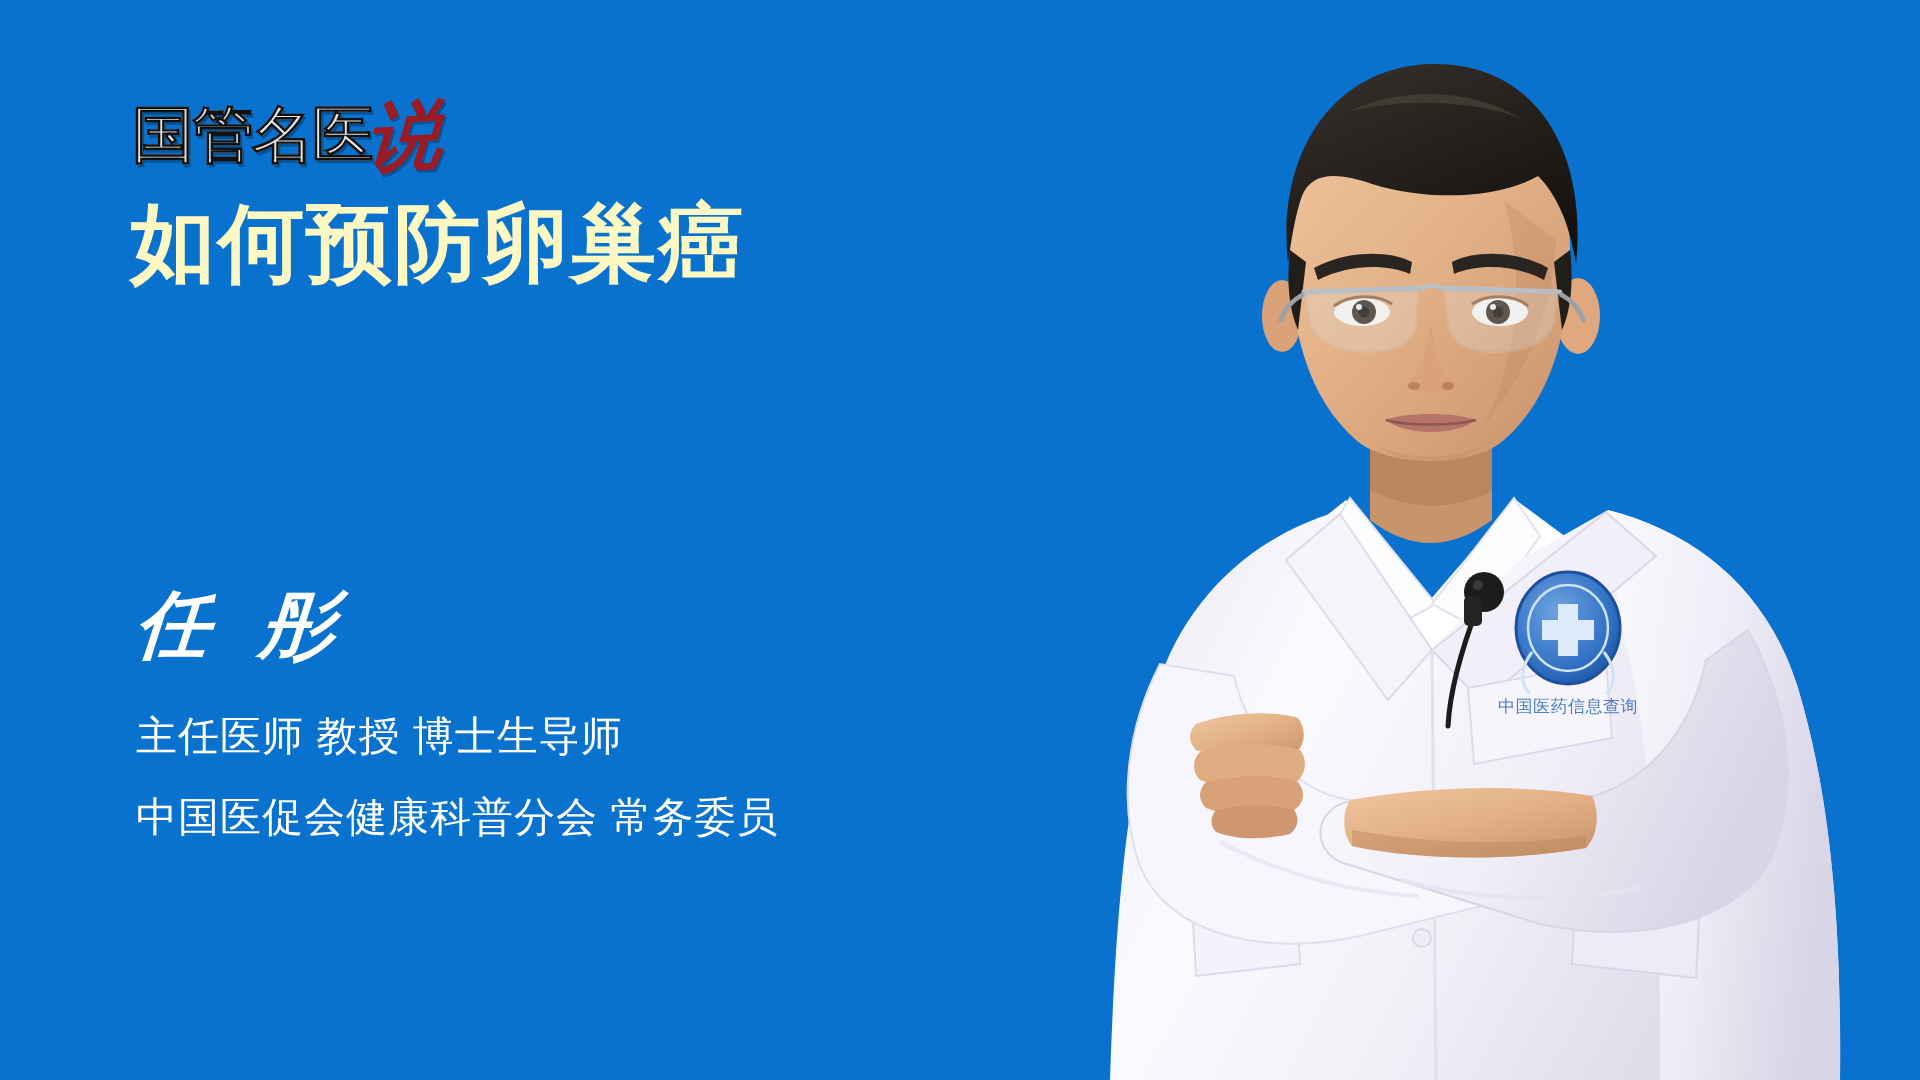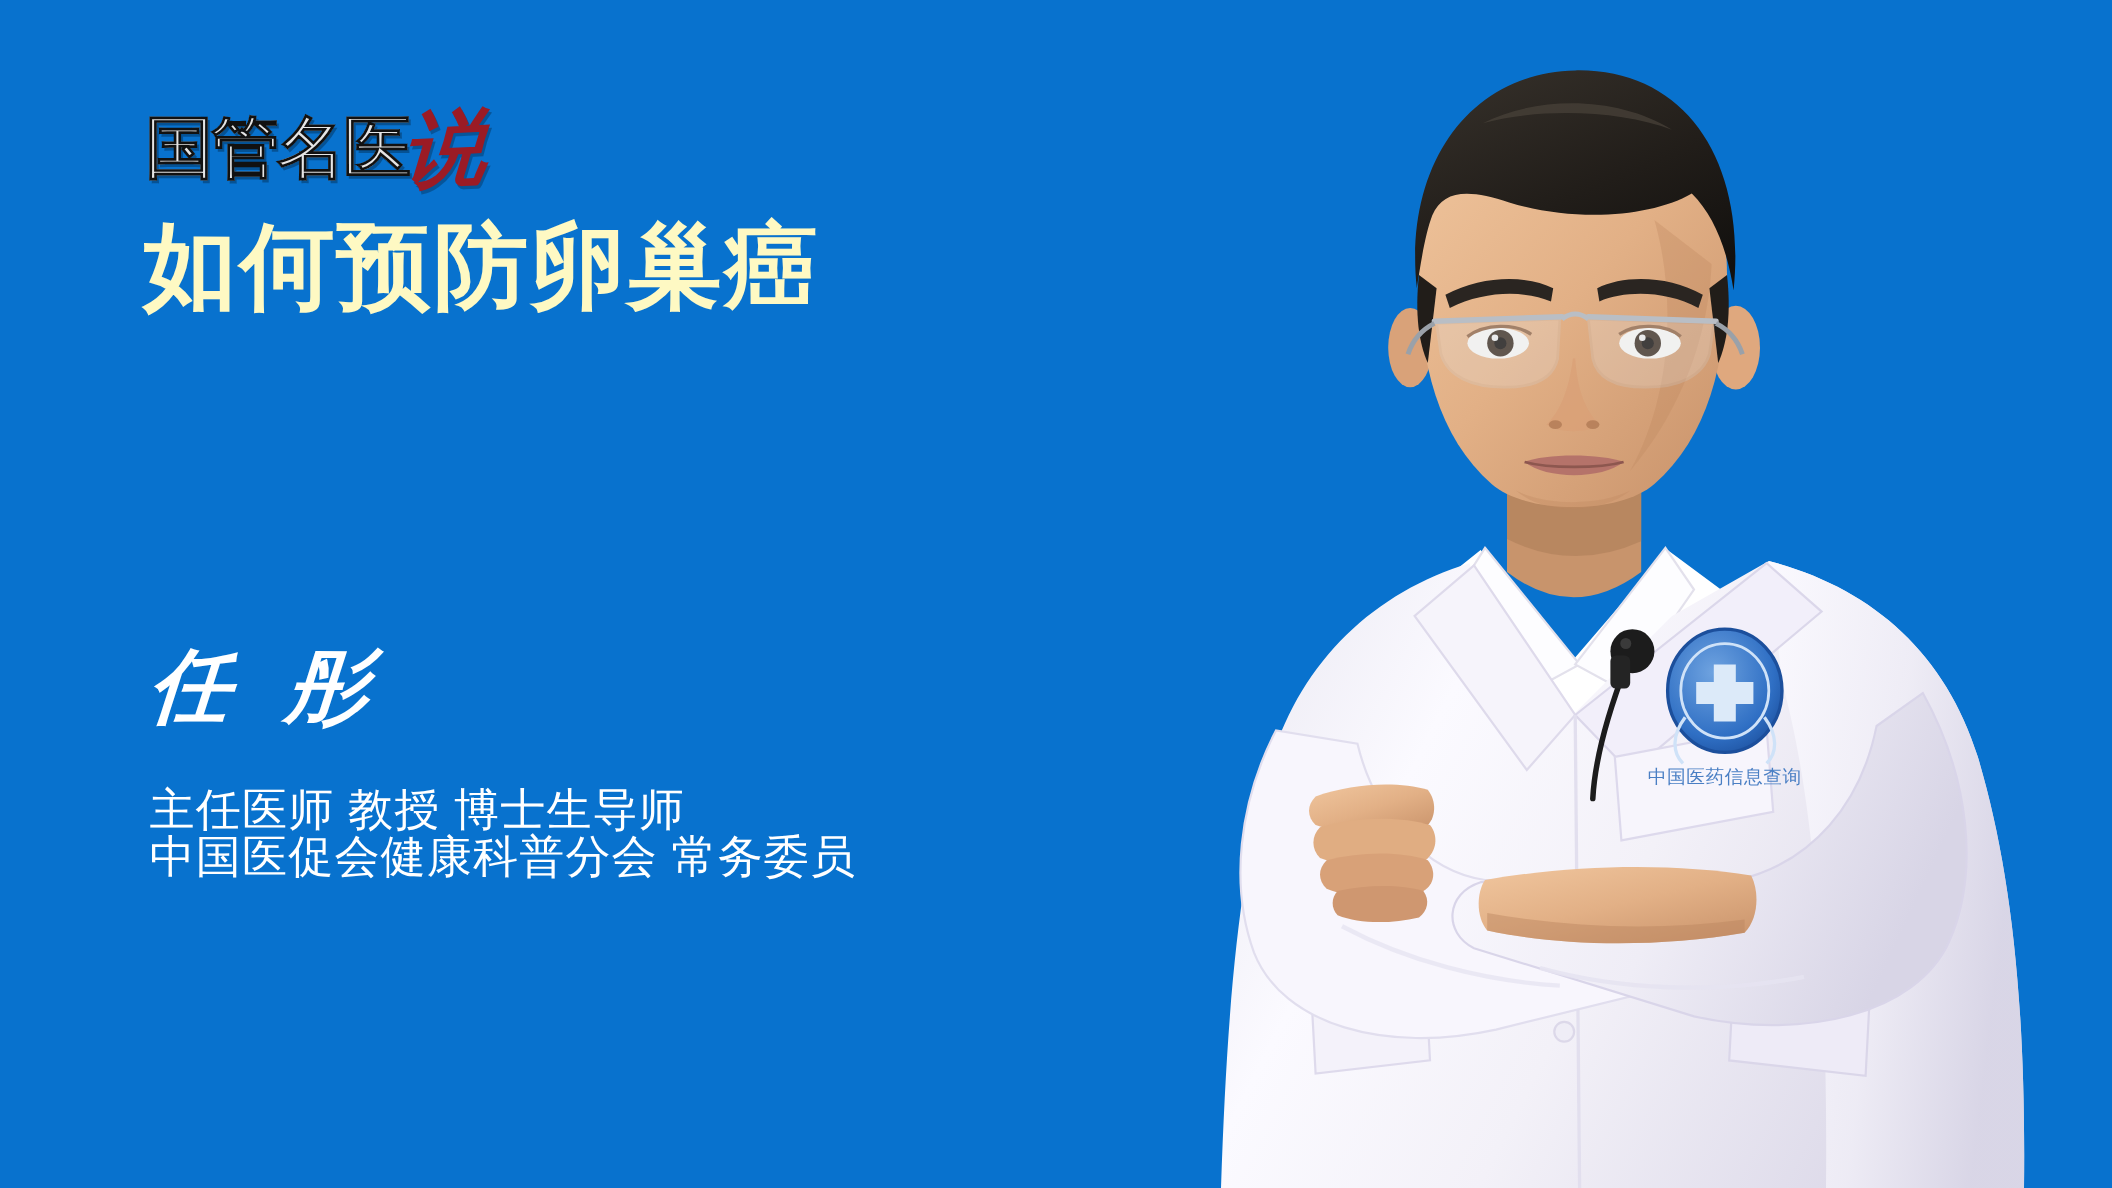--- a/index.html
+++ b/index.html
@@ -85,20 +85,21 @@
     transform: skewX(-4deg);
   }
 
   
   #credentials {
     position: absolute;
     left: 136px;
     top: 715px;
     display: flex;
     flex-direction: column;
+    gap: 38px;
   }
   #credentials .cred-line {
     font-size: 41px;
     font-weight: 400;
     color: #ffffff;
     letter-spacing: 1px;
     line-height: 1.05;
     white-space: nowrap;
   }
 

